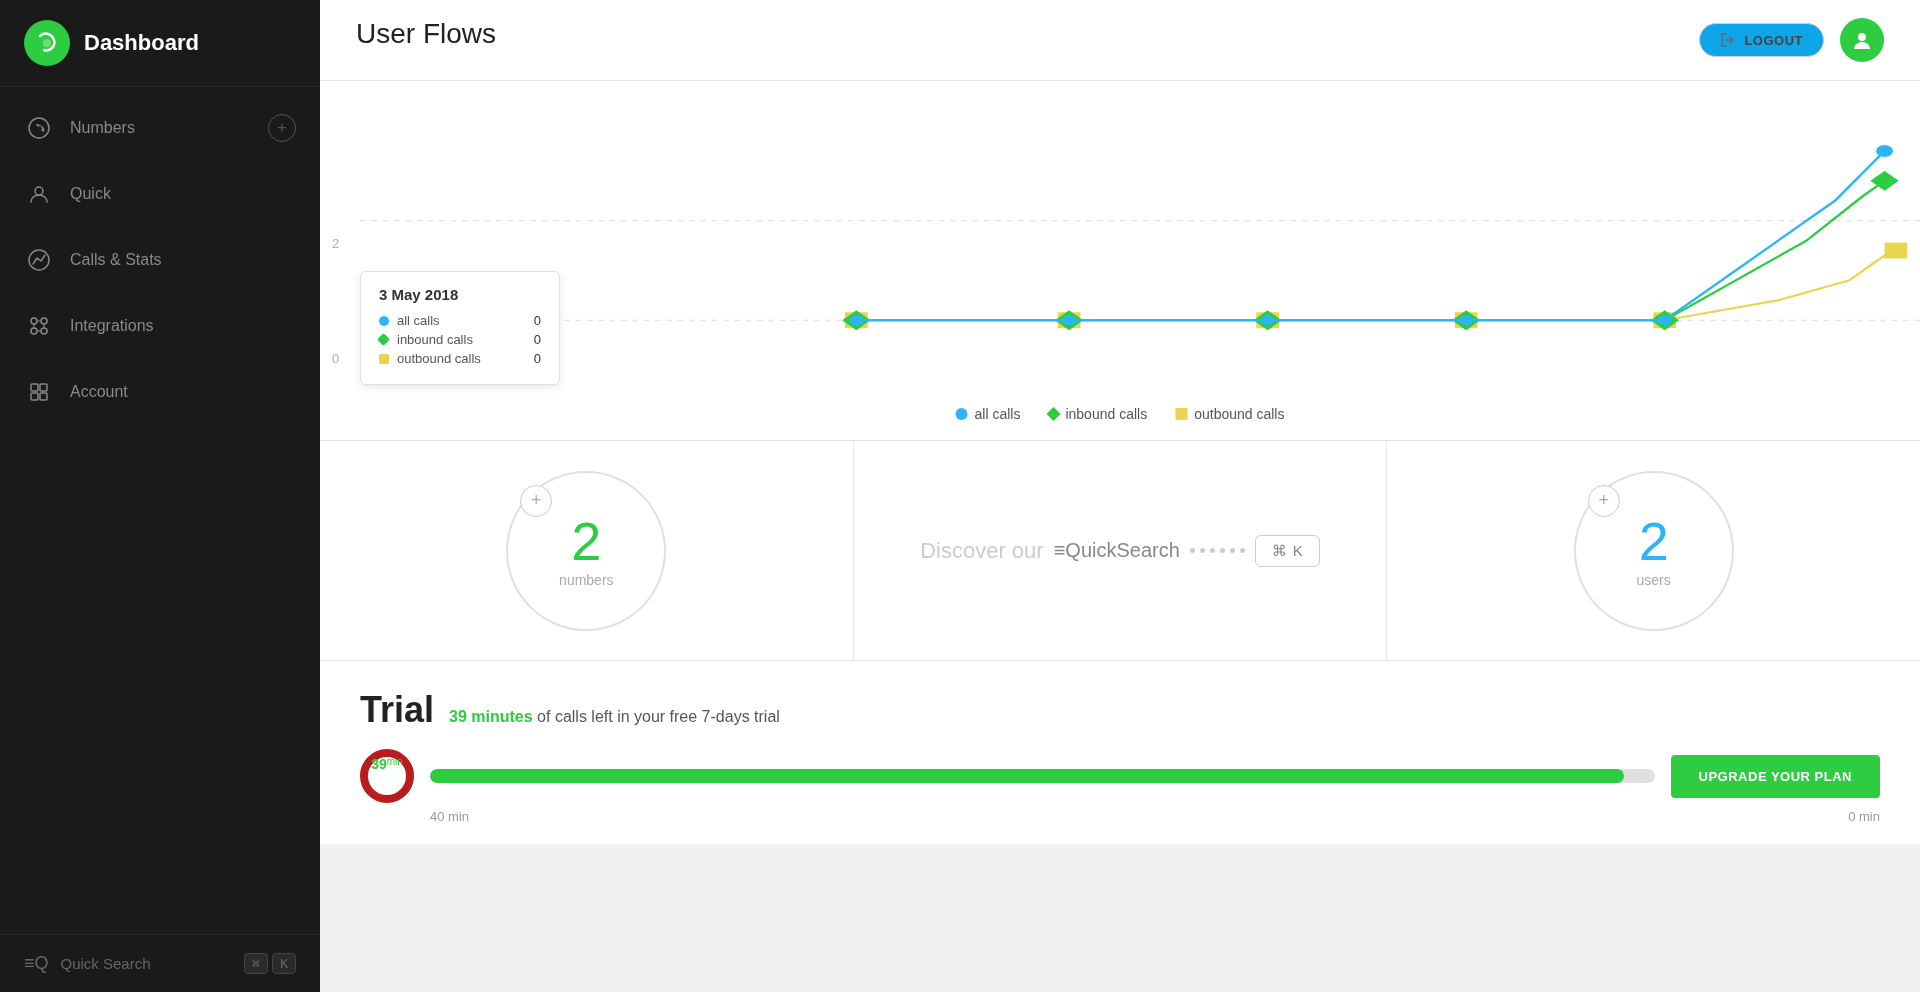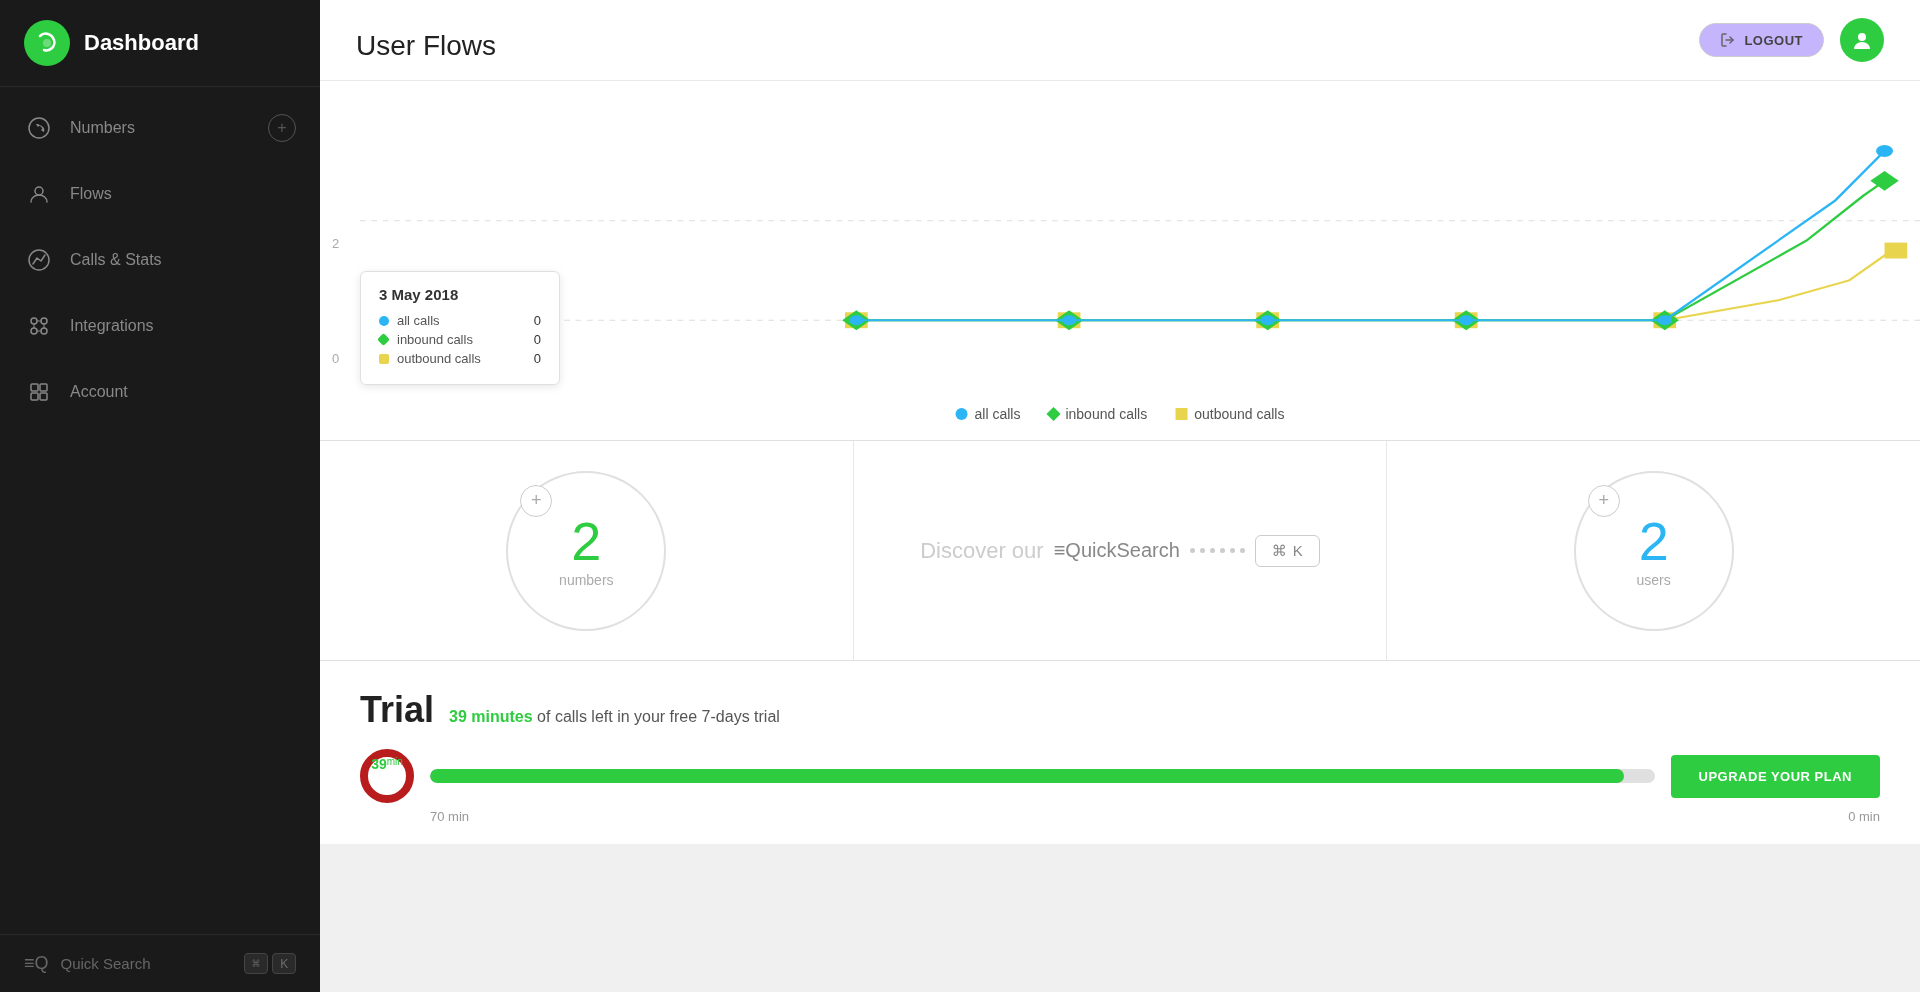--- a/index.html
+++ b/index.html
@@ -78,34 +78,34 @@
 
     
     #main {
       flex: 1;
       display: flex;
       flex-direction: column;
       overflow: hidden;
     }
     .topbar {
       display: flex;
-      align-items: flex-end;
+      align-items: flex-start;
       justify-content: space-between;
       padding: 18px 36px;
       background: #fff;
       border-bottom: 1px solid #e8e8e8;
     }
     .page-title { font-size: 28px; font-weight: 400; color: #222; }
     .topbar-right { display: flex; align-items: center; gap: 16px; }
     .logout-btn {
       display: flex; align-items: center; gap: 8px;
       border: 1.5px solid #ccc;
       border-radius: 24px;
       padding: 8px 20px;
-      background: #c4b5fd;
+      background: #0ea5e9;
       color: #444;
       font-size: 13px;
       font-weight: 600;
       letter-spacing: 0.5px;
       cursor: pointer;
       text-transform: uppercase;
     }
     .user-avatar {
       width: 44px; height: 44px;
       background: #2ecc40;
@@ -318,21 +318,21 @@
     </div>
 
     <div class="nav-item">
       <div class="nav-item-left">
         <div class="nav-icon">
           <svg width="22" height="22" viewBox="0 0 22 22" fill="none">
             <circle cx="11" cy="8" r="4" stroke="#888" stroke-width="1.5"></circle>
             <path d="M3 19c0-4 3.6-7 8-7s8 3 8 7" stroke="#888" stroke-width="1.5" stroke-linecap="round"></path>
           </svg>
         </div>
-        <span>Flows</span>
+        <span>Quick</span>
       </div>
     </div>
 
     <div class="nav-item">
       <div class="nav-item-left">
         <div class="nav-icon">
           <svg width="22" height="22" viewBox="0 0 22 22" fill="none">
             <circle cx="11" cy="11" r="10" stroke="#888" stroke-width="1.5"></circle>
             <path d="M5 15 L9 9 L13 12 L17 6" stroke="#888" stroke-width="1.5" stroke-linecap="round" stroke-linejoin="round"></path>
           </svg>
@@ -538,19 +538,19 @@
         <div class="trial-circle">
           <span>39</span>
           <span class="trial-circle-min">min</span>
         </div>
         <div class="trial-bar-container">
           <div class="trial-bar-fill" style="width: 97.5%;"></div>
         </div>
         <button class="upgrade-btn">UPGRADE YOUR PLAN</button>
       </div>
       <div class="trial-labels">
-        <span>70 min</span>
+        <span>40 min</span>
         <span>0 min</span>
       </div>
     </div>
 
   </div>
 </div>
 
 </body></html>

